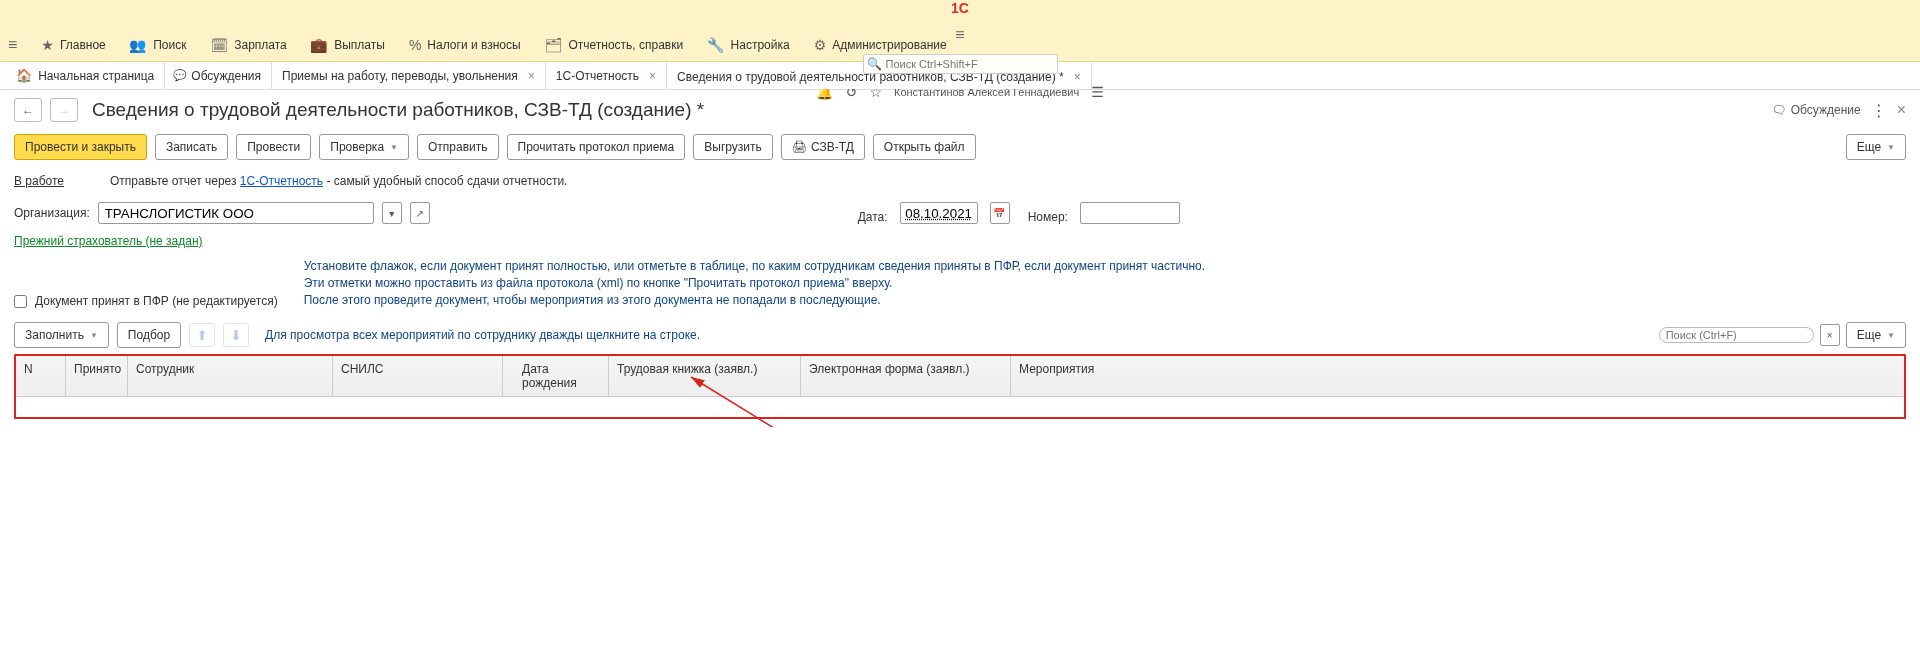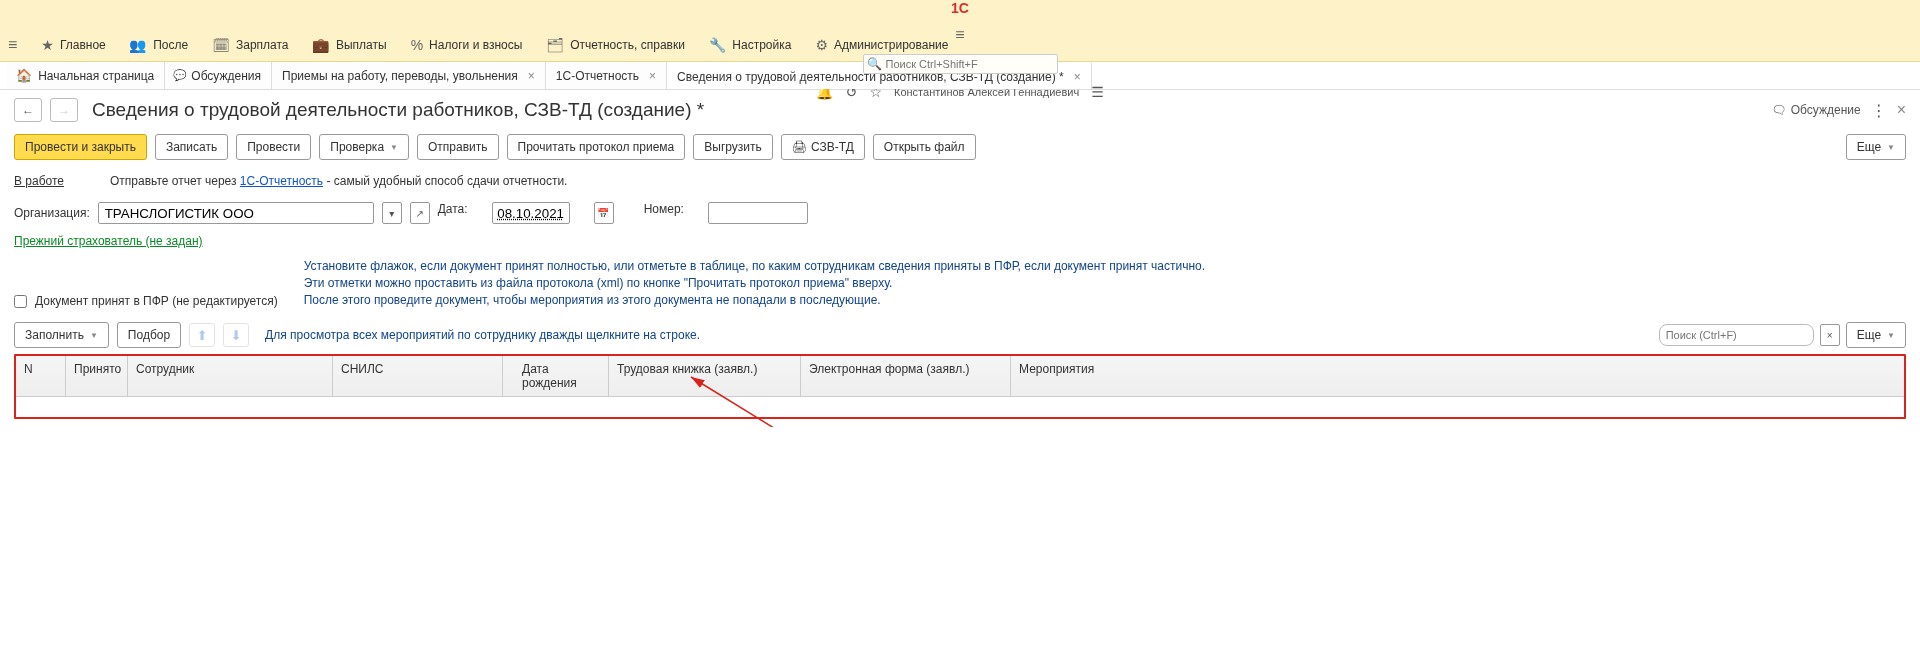--- a/index.html
+++ b/index.html
@@ -45,35 +45,35 @@
 
   .status-row { margin-top: 14px; display: flex; align-items: center; gap: 8px; font-size: 12px; }
   .status-row .st-label { text-decoration: underline; font-weight: 500; }
   .status-row .hint-text { color: #333; }
   .status-row a { color: #1155cc; text-decoration: underline; }
 
   .form-row { margin-top: 14px; display: flex; align-items: center; gap: 8px; }
   .form-row label { color: #333; }
   .org-input { width: 276px; height: 22px; border: 1px solid #999; border-radius: 2px; padding: 0 6px; background: #fff; }
   .mini-btn { width: 20px; height: 22px; border: 1px solid #999; border-radius: 2px; background: #fff; cursor: pointer; display: inline-flex; align-items: center; justify-content: center; font-size: 10px; color: #555; }
-  .date-section { display: flex; align-items: flex-start; gap: 24px; }
+  .date-section { margin-left: 420px; display: flex; align-items: flex-end; gap: 12px; }
   .date-input { width: 78px; height: 22px; border: 1px solid #999; border-radius: 2px; padding: 0 4px; text-align: center; text-decoration: underline dotted; }
   .num-input { width: 100px; height: 22px; border: 1px solid #999; border-radius: 2px; padding: 0 6px; background: #fff; }
 
   .link-row { margin-top: 10px; }
   .link-row a { color: #0a8a26; text-decoration: underline; cursor: pointer; }
 
   .check-row { margin-top: 10px; display: flex; align-items: flex-end; gap: 8px; }
   .check-row input[type=checkbox] { margin-top: 1px; }
   .check-row .blue-hint { color: #114488; line-height: 1.4; max-width: 1060px; }
 
   .table-toolbar { margin-top: 14px; display: flex; align-items: center; gap: 8px; }
   .table-toolbar .hint-text { color: #114488; margin-left: 8px; }
   .table-toolbar .right { margin-left: auto; display: flex; align-items: center; gap: 6px; }
-  .search-tbl { width: 155px; height: 22px; border: 1px solid #bbb; border-radius: 8px; padding: 0 6px; font-size: 11px; color: #999; }
+  .search-tbl { width: 155px; height: 16px; border: 1px solid #bbb; border-radius: 8px; padding: 0 6px; font-size: 11px; color: #999; }
   .icon-btn { width: 26px; height: 24px; border: 1px solid #bbb; border-radius: 3px; background: #fff; cursor: pointer; display: inline-flex; align-items: center; justify-content: center; }
   .icon-btn.disabled { opacity: 0.4; cursor: default; }
 
   .grid { margin-top: 6px; border: 2px solid #d9241e; border-radius: 1px; }
   .grid-head { display: flex; background: linear-gradient(#f5f5f5,#eee); border-bottom: 1px solid #ccc; }
   .gh { border-right: 1px solid #ccc; padding: 6px 8px; font-size: 12px; color: #333; }
   .gh.c1 { width: 50px; }
   .gh.c2 { width: 62px; }
   .gh.c3 { width: 205px; }
   .gh.c4 { width: 170px; }
@@ -110,21 +110,21 @@
 </div>
 
 <div class="mainmenu">
   <span class="menu-icon">≡</span>
   <div class="mm-item">
         <span class="ic">★</span>
         <span>Главное</span>
       </div>
   <div class="mm-item">
         <span class="ic">👥</span>
-        <span>После</span>
+        <span>Поиск</span>
       </div>
   <div class="mm-item">
         <span class="ic">🗓</span>
         <span>Зарплата</span>
       </div>
   <div class="mm-item">
         <span class="ic">💼</span>
         <span>Выплаты</span>
       </div>
   <div class="mm-item">

